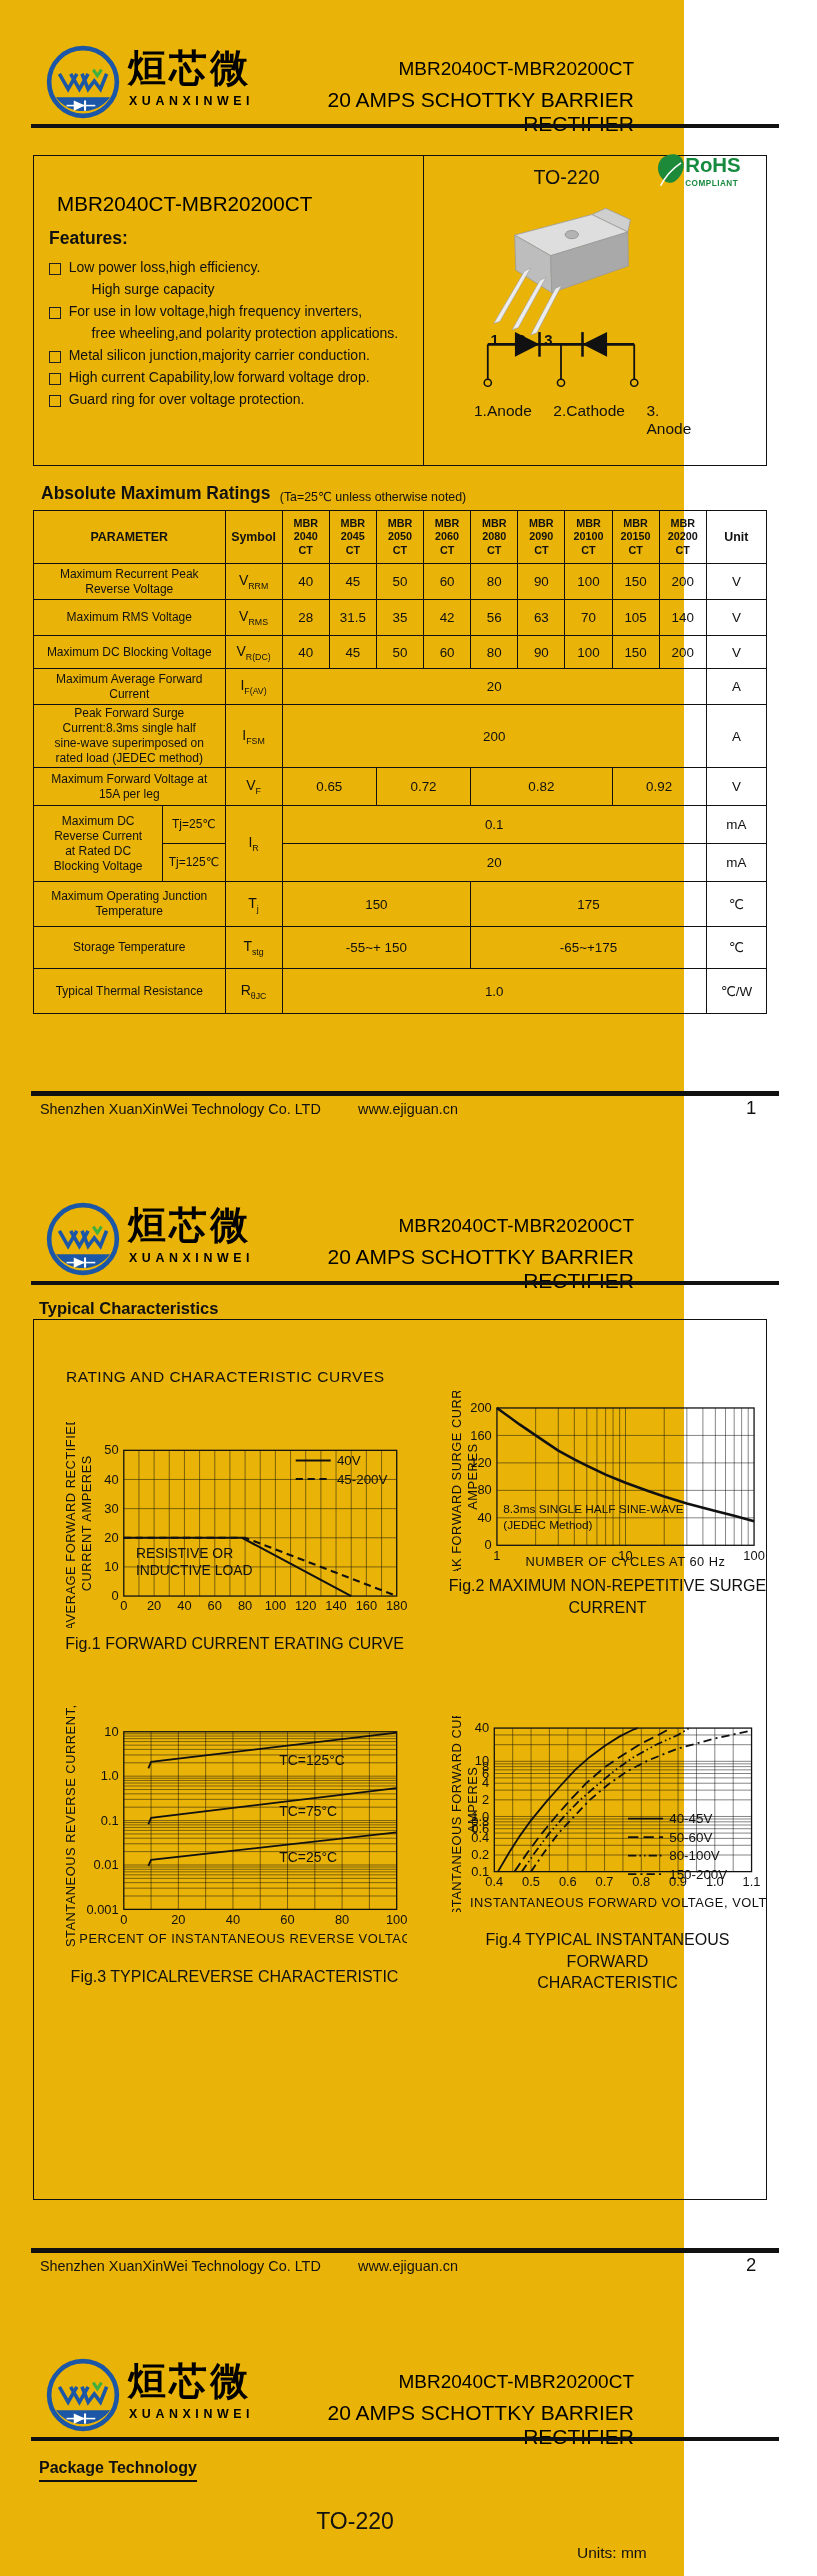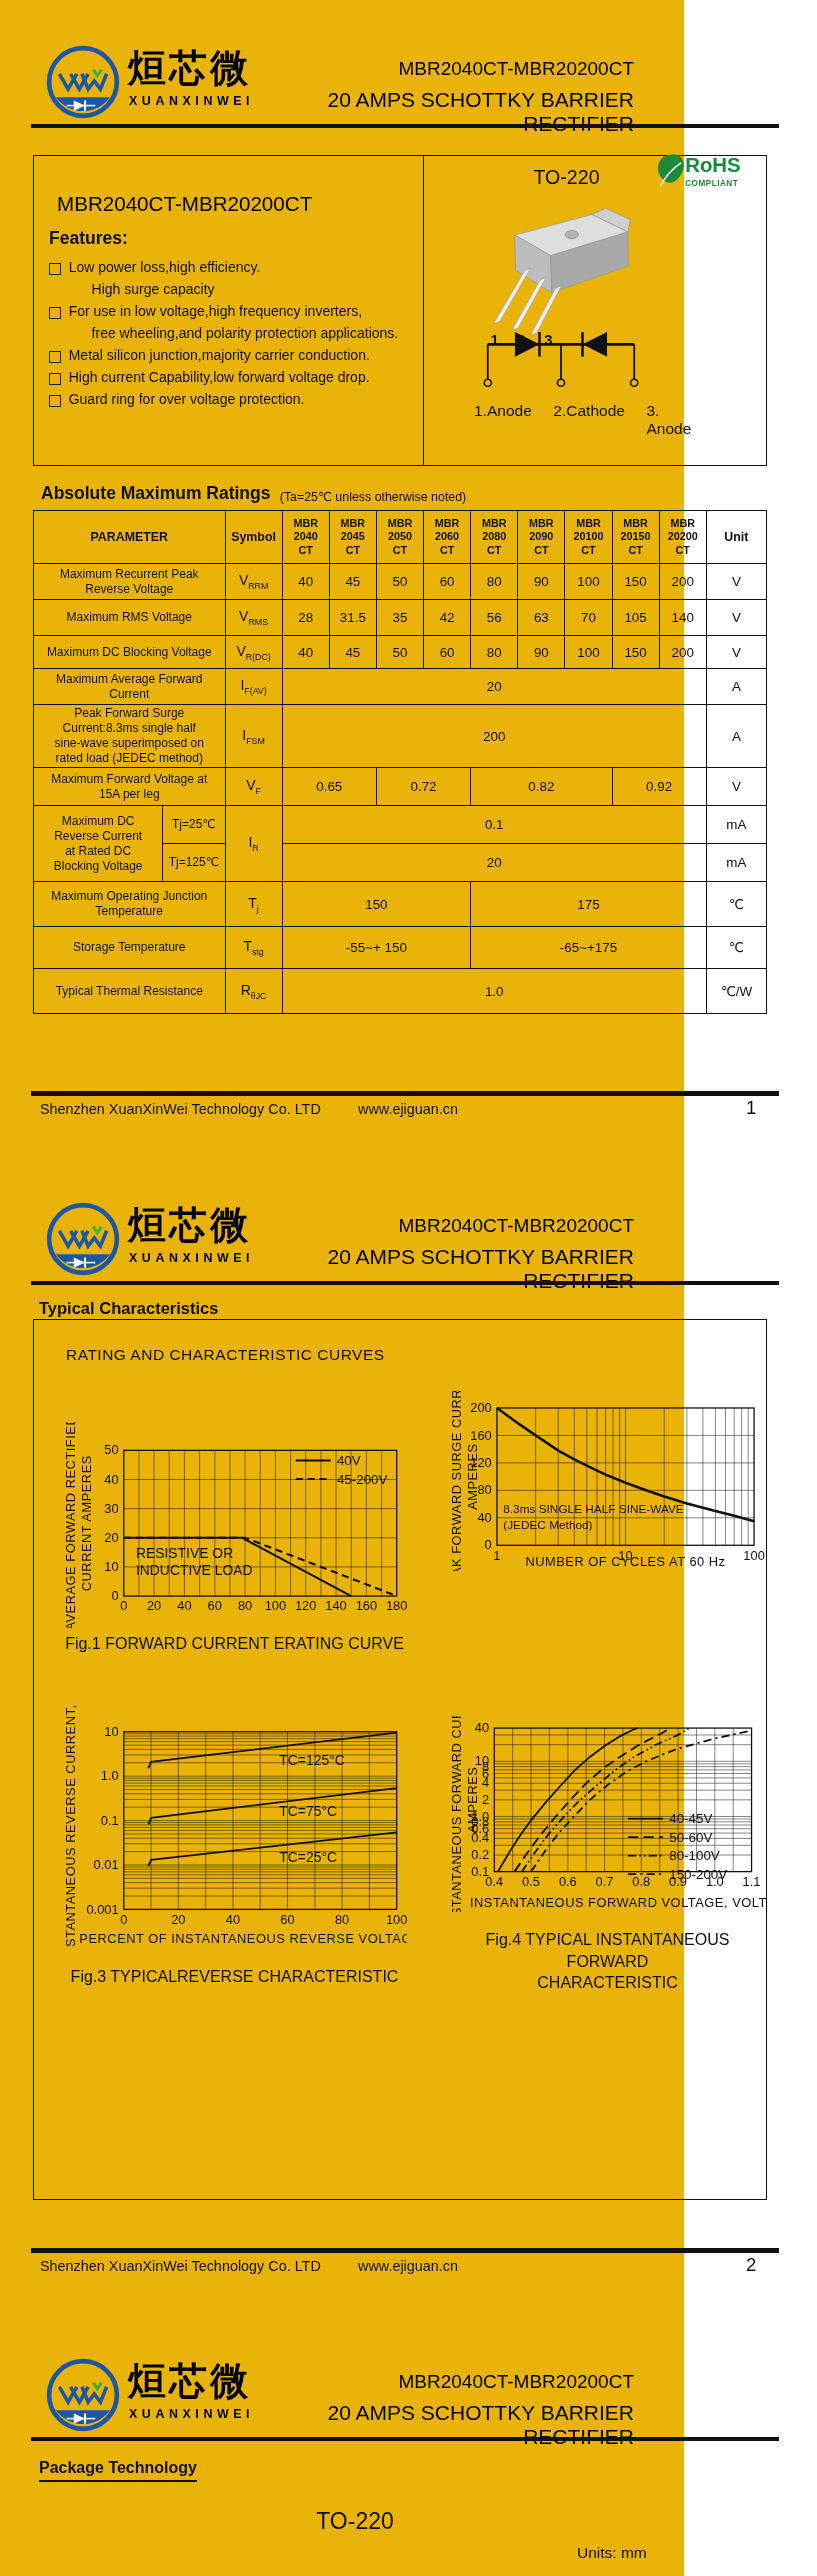--- a/index.html
+++ b/index.html
@@ -340,21 +340,21 @@
     <div class="abs brand-cn" style="left:128px;top:43px">烜芯微</div>
     <div class="abs brand-en" style="left:129px;top:94px">XUANXINWEI</div>
     <div class="abs hd-titles" style="right:50px;top:58px;width:412px">
       <div class="hd-t1">MBR2040CT-MBR20200CT</div>
       <div class="hd-t2">20 AMPS SCHOTTKY BARRIER RECTIFIER</div>
     </div>
     <div class="rule" style="top:124px"></div>
 
     <div class="abs typ-title" style="left:39px;top:142px">Typical Characteristics</div>
     <div class="p2box" style="top:162px;height:881px"></div>
-    <div class="abs curves-title" style="left:66px;top:189px">RATING AND CHARACTERISTIC CURVES</div>
+    <div class="abs curves-title" style="left:66px;top:211px">RATING AND CHARACTERISTIC CURVES</div>
 
     <svg class="abs" style="left:62px;top:265px" width="345" height="206" viewBox="0 0 670 400">
         <line x1="149.4" y1="55.0" x2="149.4" y2="338.0" stroke="#111" stroke-width="1"></line>
         <line x1="178.9" y1="55.0" x2="178.9" y2="338.0" stroke="#111" stroke-width="1"></line>
         <line x1="208.3" y1="55.0" x2="208.3" y2="338.0" stroke="#111" stroke-width="1"></line>
         <line x1="237.8" y1="55.0" x2="237.8" y2="338.0" stroke="#111" stroke-width="1"></line>
         <line x1="267.2" y1="55.0" x2="267.2" y2="338.0" stroke="#111" stroke-width="1"></line>
         <line x1="296.7" y1="55.0" x2="296.7" y2="338.0" stroke="#111" stroke-width="1"></line>
         <line x1="326.1" y1="55.0" x2="326.1" y2="338.0" stroke="#111" stroke-width="1"></line>
         <line x1="355.6" y1="55.0" x2="355.6" y2="338.0" stroke="#111" stroke-width="1"></line>
@@ -433,20 +433,22 @@
         <text class="tk" x="85" y="147.8" text-anchor="end">120</text>
         <text class="tk" x="85" y="94.4" text-anchor="end">160</text>
         <text class="tk" x="85" y="41.0" text-anchor="end">200</text>
         <polyline points="95.0,33.0 139.0,65.0 170.3,86.4 214.3,115.8 245.5,133.1 269.7,145.1 306.3,162.5 345.0,178.5 389.0,194.5 420.3,205.2 464.3,218.6 519.7,233.3 556.3,242.6 595.0,253.3" fill="none" stroke="#111" stroke-width="5"></polyline>
         <text class="an" x="107.3" y="237.3" text-anchor="start" style="font-size:23px">8.3ms SINGLE HALF SINE-WAVE</text>
         <text class="an" x="107.3" y="269.3" text-anchor="start" style="font-size:23px">(JEDEC Method)</text>
         <text class="axl" x="345" y="340" text-anchor="middle">NUMBER OF CYCLES AT 60 Hz</text>
         <text class="axl" transform="translate(26,166.5) rotate(-90)" text-anchor="middle">PEAK FORWARD SURGE CURRENT,</text>
         <text class="axl" transform="translate(56,166.5) rotate(-90)" text-anchor="middle">AMPERES</text>
       </svg>
+    <div class="abs figcap pre" style="left:448px;top:418px;width:319px">Fig.2 MAXIMUM NON-REPETITIVE SURGE
+CURRENT</div>
 
     <svg class="abs" style="left:62px;top:549px" width="345" height="242" viewBox="0 0 670 470">
         <line x1="173.0" y1="50.0" x2="173.0" y2="395.0" stroke="#111" stroke-width="1"></line>
         <line x1="226.0" y1="50.0" x2="226.0" y2="395.0" stroke="#111" stroke-width="1"></line>
         <line x1="279.0" y1="50.0" x2="279.0" y2="395.0" stroke="#111" stroke-width="1"></line>
         <line x1="332.0" y1="50.0" x2="332.0" y2="395.0" stroke="#111" stroke-width="1"></line>
         <line x1="385.0" y1="50.0" x2="385.0" y2="395.0" stroke="#111" stroke-width="1"></line>
         <line x1="438.0" y1="50.0" x2="438.0" y2="395.0" stroke="#111" stroke-width="1"></line>
         <line x1="491.0" y1="50.0" x2="491.0" y2="395.0" stroke="#111" stroke-width="1"></line>
         <line x1="544.0" y1="50.0" x2="544.0" y2="395.0" stroke="#111" stroke-width="1"></line>

